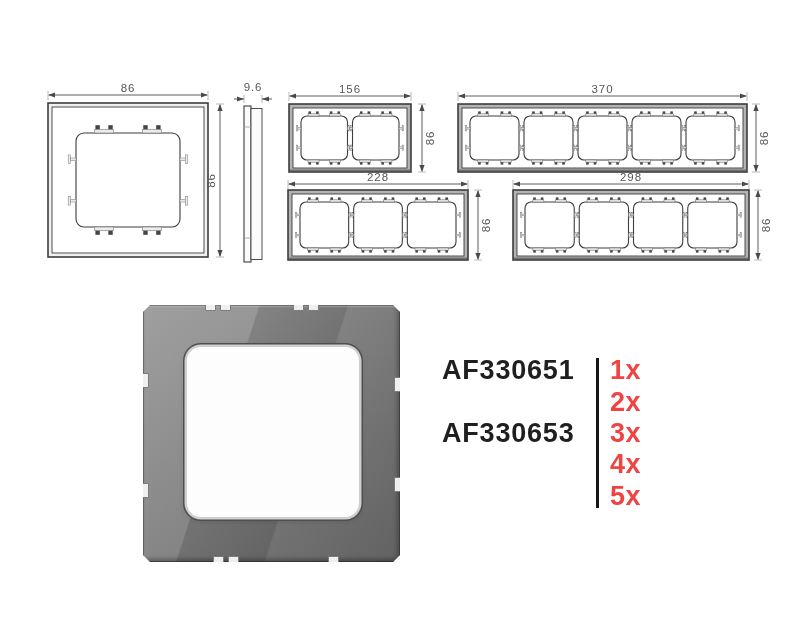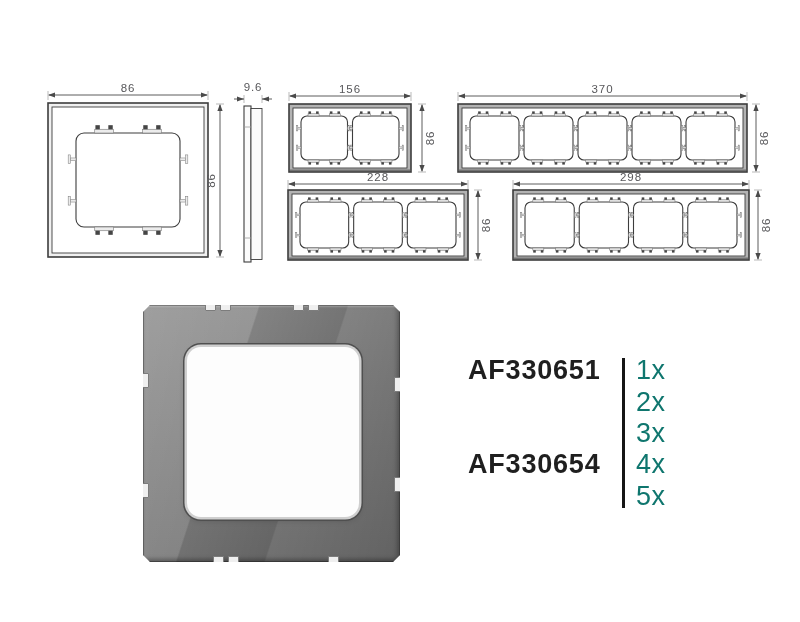--- a/index.html
+++ b/index.html
@@ -38,31 +38,31 @@
     position:absolute;left:44px;top:42px;width:172px;height:170px;
     background:#fdfdfd;border-radius:14px;
     box-shadow:0 0 0 2.5px #cfcfcf,0 0 0 4px #4f4f4f,0 2px 7px rgba(0,0,0,0.28);
   }
   .tab{position:absolute;background:#efefef;border:1px solid #7c7c7c;border-radius:1px;}
   .tab.h{width:9px;height:5px;}
   .tab.v{width:5px;height:13px;}
 
   
   .products{
-    position:absolute;left:468px;top:355px;
+    position:absolute;left:442px;top:355px;
     display:grid;grid-template-columns:142px 26px auto;grid-auto-rows:31.4px;
     align-items:center;
   }
   .code{
     grid-column:1;font-size:27px;font-weight:700;letter-spacing:0.8px;
     color:#1f1f1f;white-space:nowrap;line-height:1;
   }
   .qty{
-    grid-column:3;font-size:27px;font-weight:400;letter-spacing:0.5px;
-    color:#0f766e;line-height:1;justify-self:start;
+    grid-column:3;font-size:27px;font-weight:700;letter-spacing:0.5px;
+    color:#ef4444;line-height:1;justify-self:start;
   }
   .divider{
     grid-column:2;grid-row:1/6;width:3px;height:150px;background:#161616;
     justify-self:center;align-self:center;
   }
 </style>
 </head>
 <body>
 
 <div class="canvas">
@@ -492,21 +492,21 @@
     <span class="tab h" style="left:185px;bottom:-1px"></span>
     <span class="tab v" style="left:-1px;top:68px"></span>
     <span class="tab v" style="left:-1px;top:178px"></span>
     <span class="tab v" style="right:-1px;top:72px"></span>
     <span class="tab v" style="right:-1px;top:172px"></span>
     <div class="photo-window"></div>
   </div>
 
   <div class="products">
     <span class="code" style="grid-row:1">AF330651</span>
-    <span class="code" style="grid-row:4">AF330654</span>
+    <span class="code" style="grid-row:3">AF330653</span>
     <div class="divider"></div>
     <span class="qty" style="grid-row:1">1x</span>
     <span class="qty" style="grid-row:2">2x</span>
     <span class="qty" style="grid-row:3">3x</span>
     <span class="qty" style="grid-row:4">4x</span>
     <span class="qty" style="grid-row:5">5x</span>
   </div>
 </div>
 
 </body></html>

